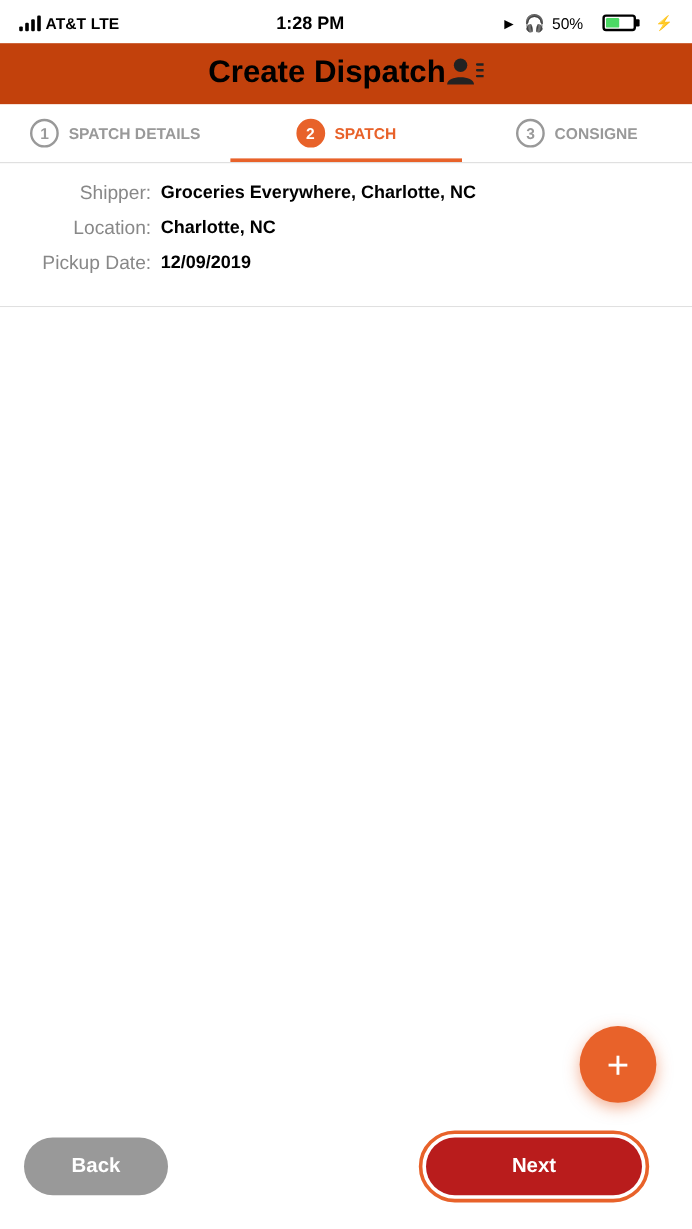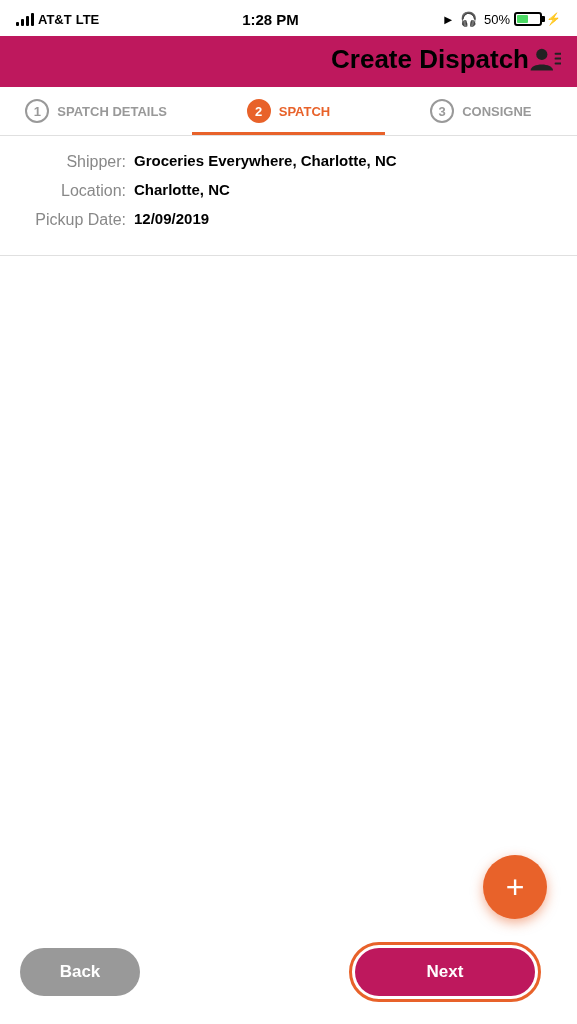--- a/index.html
+++ b/index.html
@@ -51,21 +51,21 @@
     }
     .status-right {
       display: flex;
       align-items: center;
       gap: 6px;
       font-size: 13px;
     }
     .battery-container {
       display: flex;
       align-items: center;
-      gap: 4px;
+      gap: 16px;
     }
     .battery {
       width: 28px;
       height: 14px;
       border: 2px solid #000;
       border-radius: 3px;
       position: relative;
       display: flex;
       align-items: center;
       padding: 1px;
@@ -85,23 +85,23 @@
       width: 50%;
       height: 100%;
       background: #4cd964;
       border-radius: 1px;
     }
 
     
     .header {
       display: flex;
       align-items: center;
-      justify-content: flex-end;
+      justify-content: center;
       padding: 8px 16px 12px 16px;
-      background: #be185d;
+      background: #c2410c;
     }
     .header-title {
       font-size: 26px;
       font-weight: 700;
       color: #000;
     }
     .header-icon {
       display: flex;
       align-items: center;
       gap: 4px;
@@ -247,21 +247,21 @@
       font-weight: 600;
       cursor: pointer;
       min-width: 120px;
     }
     .btn-next-wrapper {
       border: 3px solid #E8622A;
       border-radius: 30px;
       padding: 3px;
     }
     .btn-next {
-      background: #be185d;
+      background: #b91c1c;
       color: #fff;
       border: none;
       border-radius: 24px;
       padding: 14px 60px;
       font-size: 17px;
       font-weight: 600;
       cursor: pointer;
       min-width: 180px;
     }
 

